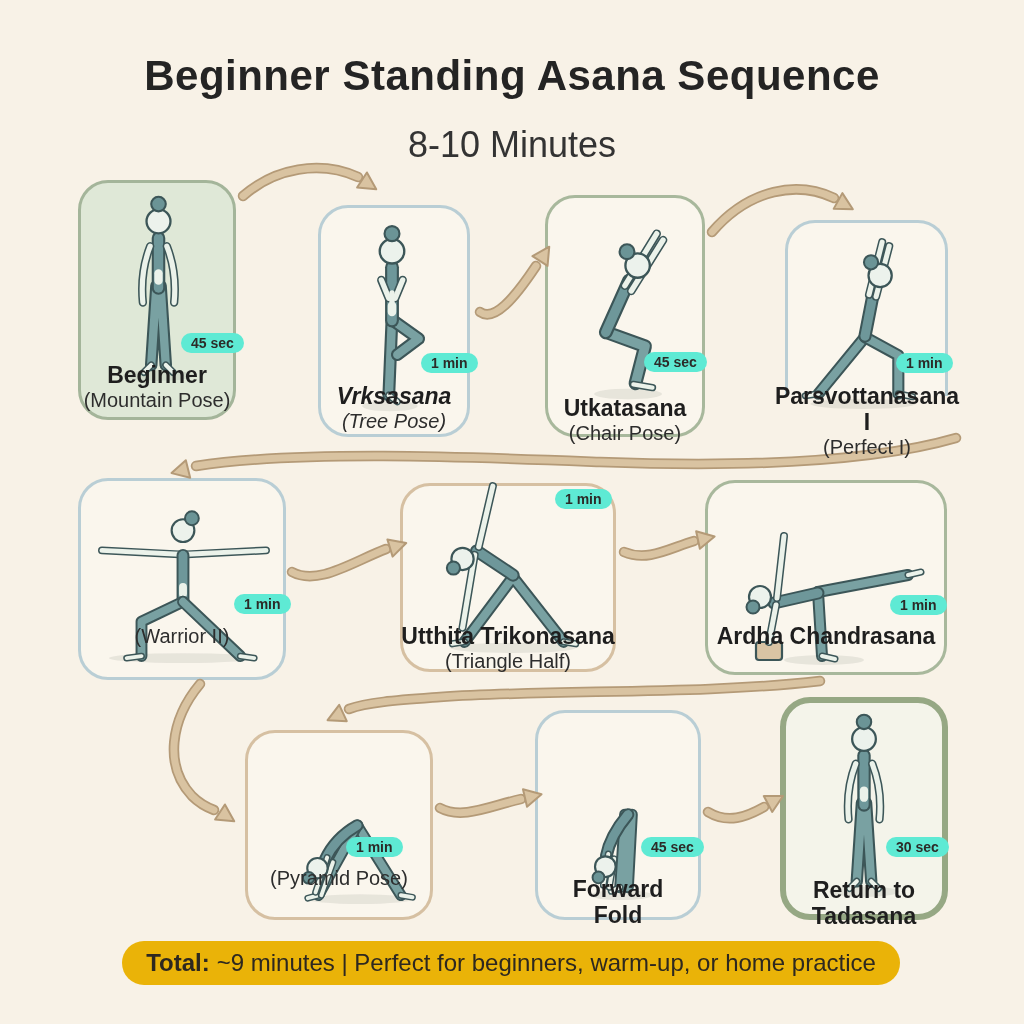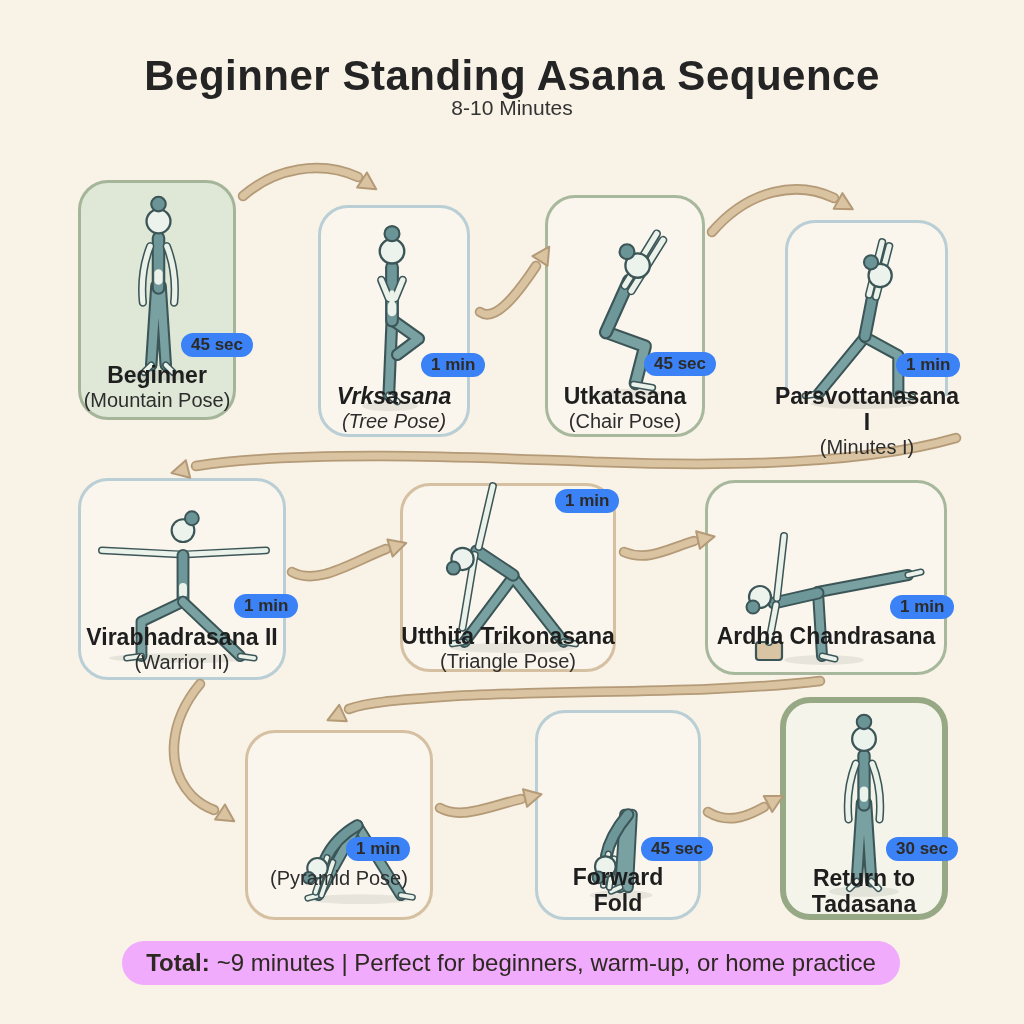--- a/index.html
+++ b/index.html
@@ -2,22 +2,22 @@
 <html><head>
 <meta charset="utf-8">
 <style>
   html,body{margin:0;padding:0;background:#f8f2e7;}
   body{font-family:"Liberation Sans", sans-serif;}
   .canvas{position:relative;width:1024px;height:1024px;background:#f8f2e7;overflow:hidden;}
 
   
   .title{position:absolute;left:0;top:52px;width:1024px;text-align:center;
          font-size:42px;font-weight:bold;color:#242424;letter-spacing:.5px;}
-  .subtitle{position:absolute;left:0;top:96px;width:1024px;text-align:center;
-         font-size:21px;color:#333;}
+  .subtitle{position:absolute;left:0;top:124px;width:1024px;text-align:center;
+         font-size:36px;color:#333;}
 
   
   .card{position:absolute;border-radius:30px;z-index:1;box-sizing:border-box;}
   .c1{left:78px;top:180px;width:158px;height:240px;background:#dfe8d7;border:3px solid #a4b59a;}
   .c2{left:318px;top:205px;width:152px;height:232px;background:#faf6ed;border:3px solid #b9ced5;}
   .c3{left:545px;top:195px;width:160px;height:242px;background:#faf6ed;border:3px solid #a8b89c;}
   .c4{left:785px;top:220px;width:163px;height:176px;background:#faf6ed;border:3px solid #b9ced5;border-bottom:none;border-radius:30px 30px 0 0;}
   .c5{left:78px;top:478px;width:208px;height:202px;background:#faf6ed;border:3px solid #b9ced5;}
   .c6{left:400px;top:483px;width:216px;height:189px;background:#faf6ed;border:3px solid #d6c0a2;}
   .c7{left:705px;top:480px;width:242px;height:195px;background:#faf6ed;border:3px solid #a8b89c;}
@@ -44,43 +44,43 @@
   .f1{left:96px;top:190px;}  .f2{left:328px;top:218px;} .f3{left:558px;top:205px;}
   .f4{left:792px;top:232px;} .f5{left:84px;top:498px;}  .f6{left:412px;top:468px;}
   .f7{left:732px;top:496px;} .f8{left:268px;top:742px;} .f9{left:562px;top:728px;}
   .f10{left:802px;top:708px;}
 
   
   .label{position:absolute;z-index:4;text-align:center;line-height:1.12;}
   .label .n{font-size:23px;font-weight:bold;color:#1e1e1e;}
   .label .s{font-size:20px;color:#2d2d2d;}
   .label .s:empty{display:none;}
-  .narrow .n{max-width:118px;margin:0 auto;}
+  .narrow .n{max-width:118px;margin:12px auto;}
   .l1{left:78px;top:363px;width:158px;}
   .l2{left:318px;top:384px;width:152px;font-style:italic;}
-  .l3{left:545px;top:384px;width:160px;}
+  .l3{left:545px;top:396px;width:160px;}
   .l4{left:772px;top:384px;width:190px;}
   .l5{left:78px;top:625px;width:208px;}
   .l6{left:393px;top:624px;width:230px;}
   .l7{left:705px;top:624px;width:242px;text-align:center;}
   .l8{left:238px;top:867px;width:202px;}
   .l9{left:535px;top:865px;width:166px;}
   .l10{left:780px;top:866px;width:168px;}
 
   
-  .badge{position:absolute;z-index:5;background:#3b82f6;border-radius:14px;
-         padding:2px 10px;font-size:17px;font-weight:bold;color:#2c2b28;white-space:nowrap;}
+  .badge{position:absolute;z-index:5;background:#5eead4;border-radius:14px;
+         padding:2px 10px;font-size:14px;font-weight:bold;color:#2c2b28;white-space:nowrap;}
   .b1{left:181px;top:333px;} .b2{left:421px;top:353px;} .b3{left:644px;top:352px;}
   .b4{left:896px;top:353px;} .b5{left:234px;top:594px;} .b6{left:555px;top:489px;}
   .b7{left:890px;top:595px;} .b8{left:346px;top:837px;} .b9{left:641px;top:837px;}
   .b10{left:886px;top:837px;}
 
   
   .footer{position:absolute;left:122px;top:941px;width:778px;height:44px;z-index:4;
-          background:#f0abfc;border-radius:24px;display:flex;align-items:center;justify-content:center;
+          background:#eab308;border-radius:24px;display:flex;align-items:center;justify-content:center;
           font-size:24px;color:#2d2820;gap:7px;}
   .footer .tl{font-weight:bold;}
 </style>
 </head>
 <body>
 
 <div class="canvas">
 
   <div class="title">Beginner Standing Asana Sequence</div>
   <div class="subtitle">8-10 Minutes</div>
@@ -324,29 +324,28 @@
   <div class="label l2">
     <div class="n">Vrksasana</div>
     <div class="s">(Tree Pose)</div>
   </div>
   <div class="label l3">
     <div class="n">Utkatasana</div>
     <div class="s">(Chair Pose)</div>
   </div>
   <div class="label l4">
     <div class="n">Parsvottanasana I</div>
-    <div class="s">(Minutes I)</div>
+    <div class="s">(Perfect I)</div>
   </div>
   <div class="label l5">
-    <div class="n">Virabhadrasana II</div>
     <div class="s">(Warrior II)</div>
   </div>
   <div class="label l6">
     <div class="n">Utthita Trikonasana</div>
-    <div class="s">(Triangle Pose)</div>
+    <div class="s">(Triangle Half)</div>
   </div>
   <div class="label l7">
     <div class="n">Ardha Chandrasana</div>
   </div>
   <div class="label l8">
     <div class="s">(Pyramid Pose)</div>
   </div>
   <div class="label l9 narrow">
     <div class="n">Forward Fold</div>
 

